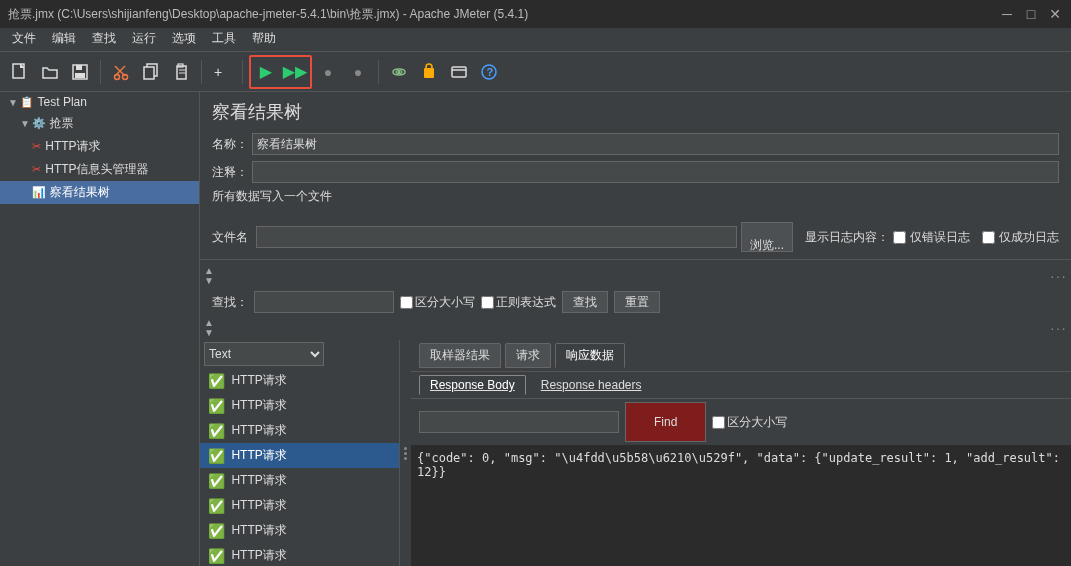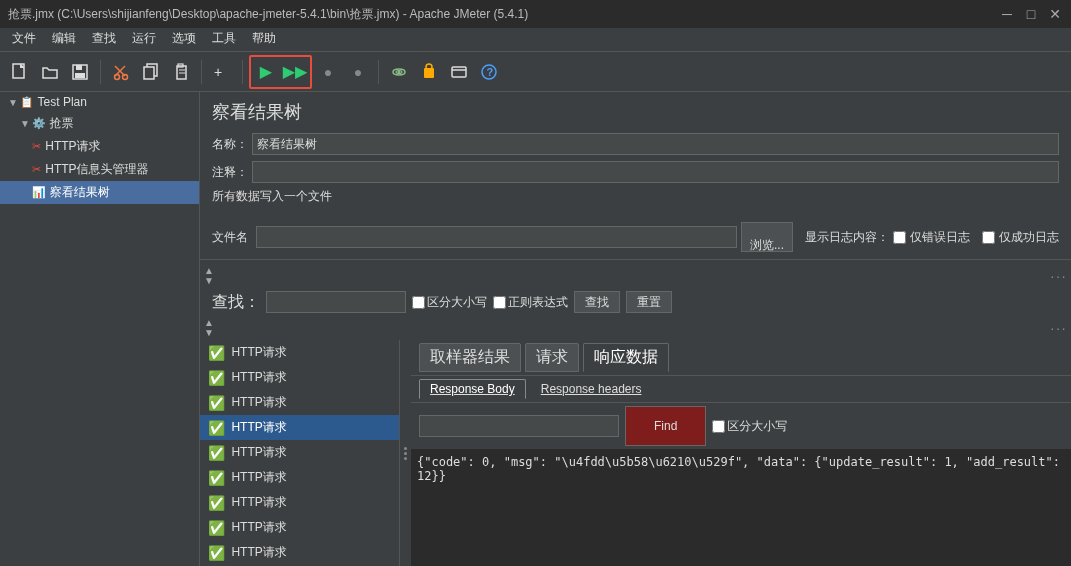--- a/index.html
+++ b/index.html
@@ -52,42 +52,42 @@
     .browse-btn { padding: 14px 8px; background: #4c5052; border: 1px solid #666; color: #ddd; cursor: pointer; font-size: 12px; height: 20px; }
     .log-label { color: #ddd; margin-left: 8px; }
     .checkbox-row { display: flex; align-items: center; gap: 4px; }
     .checkbox-row input[type=checkbox] { cursor: pointer; }
 
     
     .divider-line { height: 1px; background: #555; margin: 4px 0; }
 
     
     .search-row { display: flex; align-items: center; padding: 3px 12px; gap: 6px; }
-    .search-label { color: #ddd; font-size: 16px; }
+    .search-label { color: #ddd; font-size: 12px; }
     .search-input { width: 140px; height: 22px; background: #45494a; border: 1px solid #666; color: #ddd; padding: 1px 4px; }
     .check-label { display: flex; align-items: center; gap: 2px; font-size: 12px; color: #ddd; }
     .action-btn { padding: 2px 10px; background: #4c5052; border: 1px solid #666; color: #ddd; cursor: pointer; font-size: 12px; height: 22px; }
     .dots-icon { color: #888; font-size: 14px; letter-spacing: 1px; }
 
     
     .results-area { display: flex; flex: 1; overflow: hidden; margin: 0 0 0 0; }
 
     
     .list-panel { width: 200px; border-right: 1px solid #555; display: flex; flex-direction: column; flex-shrink: 0; }
     .list-toolbar { display: flex; align-items: center; padding: 2px 4px; background: #3c3f41; gap: 2px; }
     .dropdown-select { height: 24px; background: #45494a; border: 1px solid #666; color: #ddd; font-size: 12px; width: 120px; }
     .http-list { flex: 1; overflow-y: auto; background: #3c3f41; }
     .http-item { display: flex; align-items: center; padding: 4px 8px; cursor: pointer; font-size: 12px; color: #ddd; }
     .http-item.selected { background: #2d5a8e; color: #fff; }
     .http-item .green-check { color: #2ecc71; margin-right: 6px; font-size: 14px; }
 
     
     .detail-panel { flex: 1; display: flex; flex-direction: column; overflow: hidden; }
     .tabs-bar { display: flex; align-items: center; padding: 3px 8px; gap: 4px; background: #3c3f41; border-bottom: 1px solid #555; }
-    .tab-item { padding: 3px 10px; background: #4c5052; border: 1px solid #666; color: #ddd; cursor: pointer; font-size: 16px; border-radius: 2px 2px 0 0; }
+    .tab-item { padding: 3px 10px; background: #4c5052; border: 1px solid #666; color: #ddd; cursor: pointer; font-size: 12px; border-radius: 2px 2px 0 0; }
     .tab-item.active { background: #3c3f41; border-bottom-color: #3c3f41; color: #fff; }
 
     .sub-tabs-bar { display: flex; align-items: center; padding: 3px 8px; gap: 4px; background: #3c3f41; border-bottom: 1px solid #555; text-decoration: underline; }
     .sub-tab { padding: 2px 10px; background: transparent; border: 1px solid transparent; color: #ddd; cursor: pointer; font-size: 12px; }
     .sub-tab.active { background: #3c3f41; border-color: #888; border-bottom-color: #3c3f41; color: #fff; border-radius: 2px 2px 0 0; }
 
     .response-toolbar { display: flex; align-items: center; padding: 3px 8px; gap: 6px; }
     .find-input { width: 200px; height: 22px; background: #45494a; border: 1px solid #666; color: #ddd; padding: 1px 4px; font-size: 12px; }
     .find-btn { padding: 2px 28px; background: #7f1d1d; border: 1px solid #666; color: #ddd; cursor: pointer; font-size: 12px; height: 40px; }
 
@@ -308,20 +308,29 @@
     <div style="display:flex; align-items:center; justify-content:space-between; padding: 2px 4px;">
       <div style="display:flex; align-items:center; gap: 2px;">
         <span class="small-arrows">▲<br>▼</span>
       </div>
       <div class="dots-icon">···</div>
     </div>
 
     <div class="results-area">
 
       <div class="list-panel">
+        <div class="list-toolbar">
+          <select class="dropdown-select">
+            <option>Text</option>
+            <option>RegExp Tester</option>
+            <option>CSS/JQuery Tester</option>
+            <option>XPath Tester</option>
+            <option>JSON Path Tester</option>
+          </select>
+        </div>
         <div class="http-list">
           <div class="http-item">
             <span class="green-check">✅</span>
             <span>HTTP请求</span>
           </div>
           <div class="http-item">
             <span class="green-check">✅</span>
             <span>HTTP请求</span>
           </div>
           <div class="http-item">

